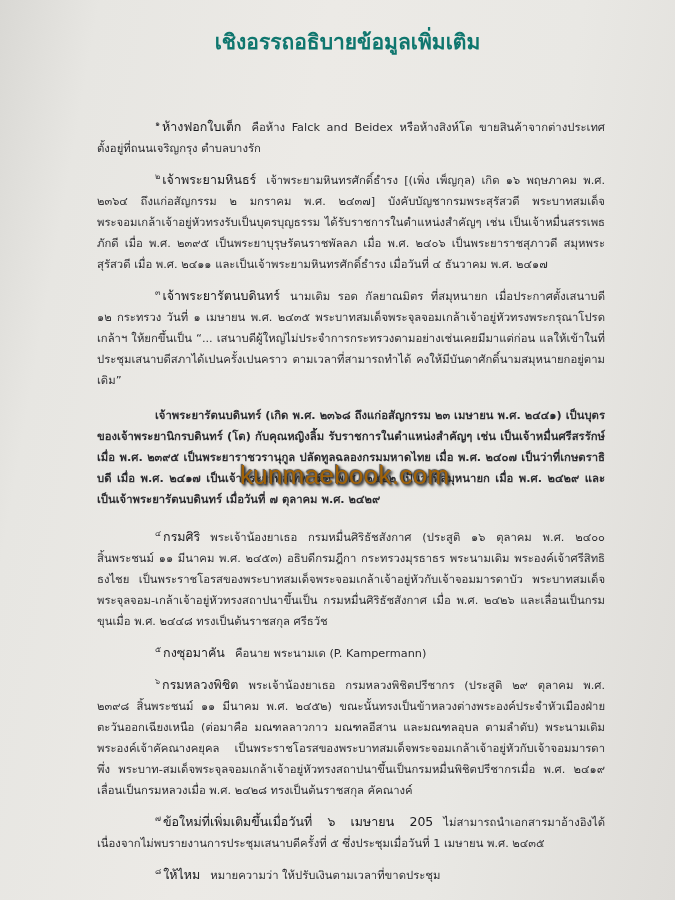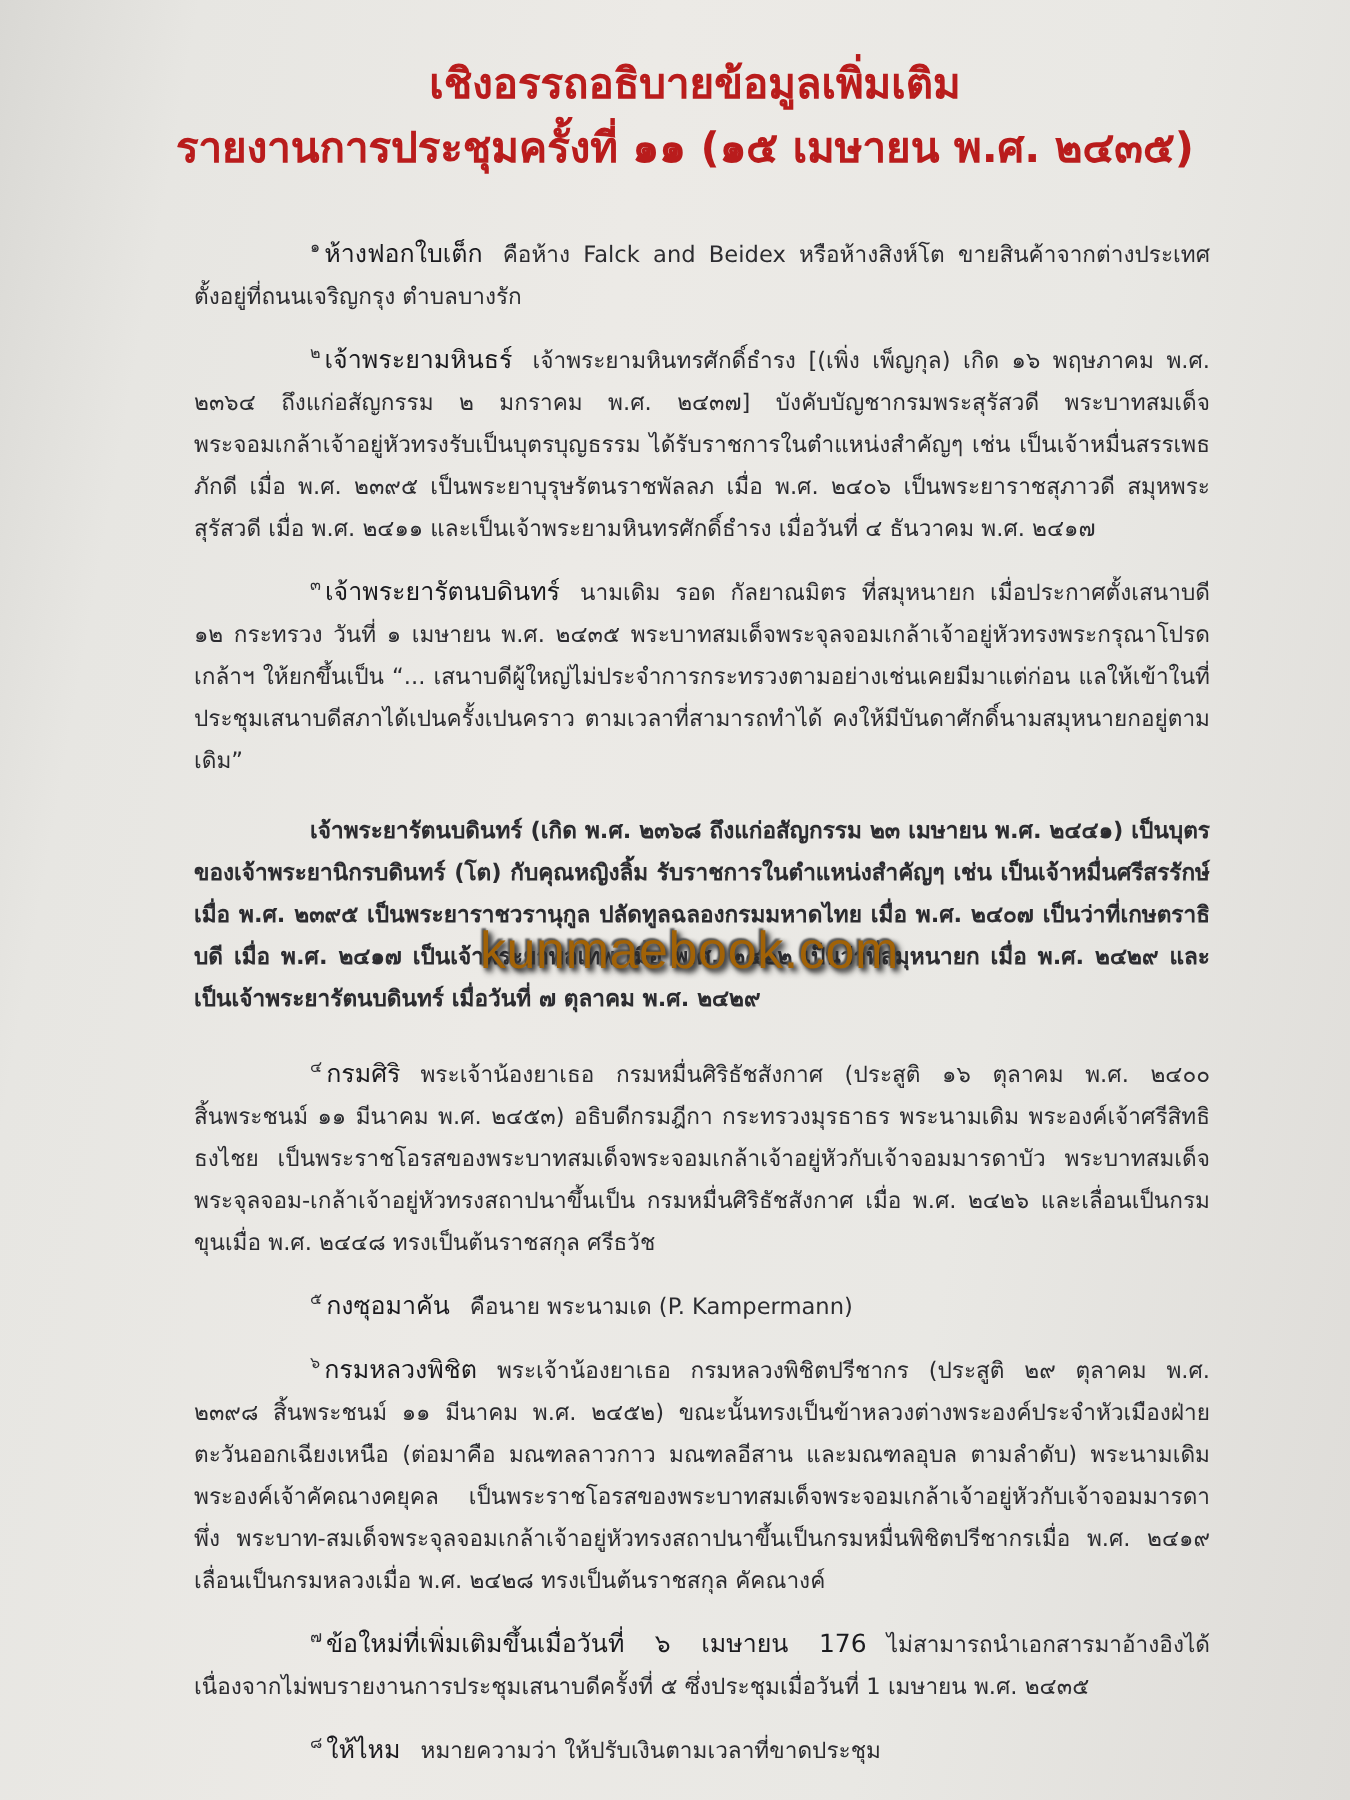--- a/index.html
+++ b/index.html
@@ -20,21 +20,21 @@
     left: 0; top: 0;
     width: 675px; height: 900px;
   }
   .title-block {
     position: absolute;
     top: 28px;
     left: 0;
     width: 675px;
     text-align: center;
     font-weight: bold;
-    color: #b91c1c;
+    color: #0f766e;
   }
   .title-line1 {
     font-size: 21px;
     line-height: 28px;
     margin-left: 20px;
   }
   .title-line2 {
     font-size: 21px;
     line-height: 28px;
     margin-top: 4px;
@@ -90,21 +90,20 @@
   .p-new { margin-top: 4px; }
   .p-hai { margin-top: 4px; }
 </style>
 </head>
 <body>
 
 <div class="page">
 
   <div class="title-block">
     <div class="title-line1">เชิงอรรถอธิบายข้อมูลเพิ่มเติม</div>
-    <div class="title-line2">รายงานการประชุมครั้งที่ ๑๑ (๑๕ เมษายน พ.ศ. ๒๔๓๕)</div>
   </div>
 
   <div class="body">
 
     <p class="para p-hang">
       <span class="indent-wide"></span><span class="fn-mark">๑</span><span class="term">ห้างฟอกใบเต็ก</span><span>คือห้าง Falck and Beidex หรือห้างสิงห์โต ขายสินค้าจากต่างประเทศ ตั้งอยู่ที่ถนนเจริญกรุง ตำบลบางรัก</span>
     </p>
 
     <p class="para p-yam">
       <span class="indent-wide"></span><span class="fn-mark">๒</span><span class="term">เจ้าพระยามหินธร์</span><span>เจ้าพระยามหินทรศักดิ์ธำรง [(เพิ่ง เพ็ญกุล) เกิด ๑๖ พฤษภาคม พ.ศ. ๒๓๖๔ ถึงแก่อสัญกรรม ๒ มกราคม พ.ศ. ๒๔๓๗] บังคับบัญชากรมพระสุรัสวดี พระบาทสมเด็จพระจอมเกล้าเจ้าอยู่หัวทรงรับเป็นบุตรบุญธรรม ได้รับราชการในตำแหน่งสำคัญๆ เช่น เป็นเจ้าหมื่นสรรเพธภักดี เมื่อ พ.ศ. ๒๓๙๕ เป็นพระยาบุรุษรัตนราชพัลลภ เมื่อ พ.ศ. ๒๔๐๖ เป็นพระยาราชสุภาวดี สมุหพระสุรัสวดี เมื่อ พ.ศ. ๒๔๑๑ และเป็นเจ้าพระยามหินทรศักดิ์ธำรง เมื่อวันที่ ๔ ธันวาคม พ.ศ. ๒๔๑๗</span>
@@ -124,21 +123,21 @@
 
     <p class="para p-kong">
       <span class="indent-wide"></span><span class="fn-mark">๕</span><span class="term">กงซุอมาคัน</span><span>คือนาย พระนามเด (P. Kampermann)</span>
     </p>
 
     <p class="para p-pichit">
       <span class="indent-wide"></span><span class="fn-mark">๖</span><span class="term">กรมหลวงพิชิต</span><span>พระเจ้าน้องยาเธอ กรมหลวงพิชิตปรีชากร (ประสูติ ๒๙ ตุลาคม พ.ศ. ๒๓๙๘ สิ้นพระชนม์ ๑๑ มีนาคม พ.ศ. ๒๔๕๒) ขณะนั้นทรงเป็นข้าหลวงต่างพระองค์ประจำหัวเมืองฝ่ายตะวันออกเฉียงเหนือ (ต่อมาคือ มณฑลลาวกาว มณฑลอีสาน และมณฑลอุบล ตามลำดับ) พระนามเดิม พระองค์เจ้าคัคณางคยุคล เป็นพระราชโอรสของพระบาทสมเด็จพระจอมเกล้าเจ้าอยู่หัวกับเจ้าจอมมารดาพึ่ง พระบาท-สมเด็จพระจุลจอมเกล้าเจ้าอยู่หัวทรงสถาปนาขึ้นเป็นกรมหมื่นพิชิตปรีชากรเมื่อ พ.ศ. ๒๔๑๙ เลื่อนเป็นกรมหลวงเมื่อ พ.ศ. ๒๔๒๘ ทรงเป็นต้นราชสกุล คัคณางค์</span>
     </p>
 
     <p class="para p-new">
-      <span class="indent-wide"></span><span class="fn-mark">๗</span><span class="term">ข้อใหม่ที่เพิ่มเติมขึ้นเมื่อวันที่ ๖ เมษายน 176</span><span>ไม่สามารถนำเอกสารมาอ้างอิงได้ เนื่องจากไม่พบรายงานการประชุมเสนาบดีครั้งที่ ๕ ซึ่งประชุมเมื่อวันที่ 1 เมษายน พ.ศ. ๒๔๓๕</span>
+      <span class="indent-wide"></span><span class="fn-mark">๗</span><span class="term">ข้อใหม่ที่เพิ่มเติมขึ้นเมื่อวันที่ ๖ เมษายน 205</span><span>ไม่สามารถนำเอกสารมาอ้างอิงได้ เนื่องจากไม่พบรายงานการประชุมเสนาบดีครั้งที่ ๕ ซึ่งประชุมเมื่อวันที่ 1 เมษายน พ.ศ. ๒๔๓๕</span>
     </p>
 
     <p class="para p-hai">
       <span class="indent-wide"></span><span class="fn-mark">๘</span><span class="term">ให้ไหม</span><span>หมายความว่า ให้ปรับเงินตามเวลาที่ขาดประชุม</span>
     </p>
 
   </div>
 
   <div class="watermark">kunmaebook.com</div>
 

